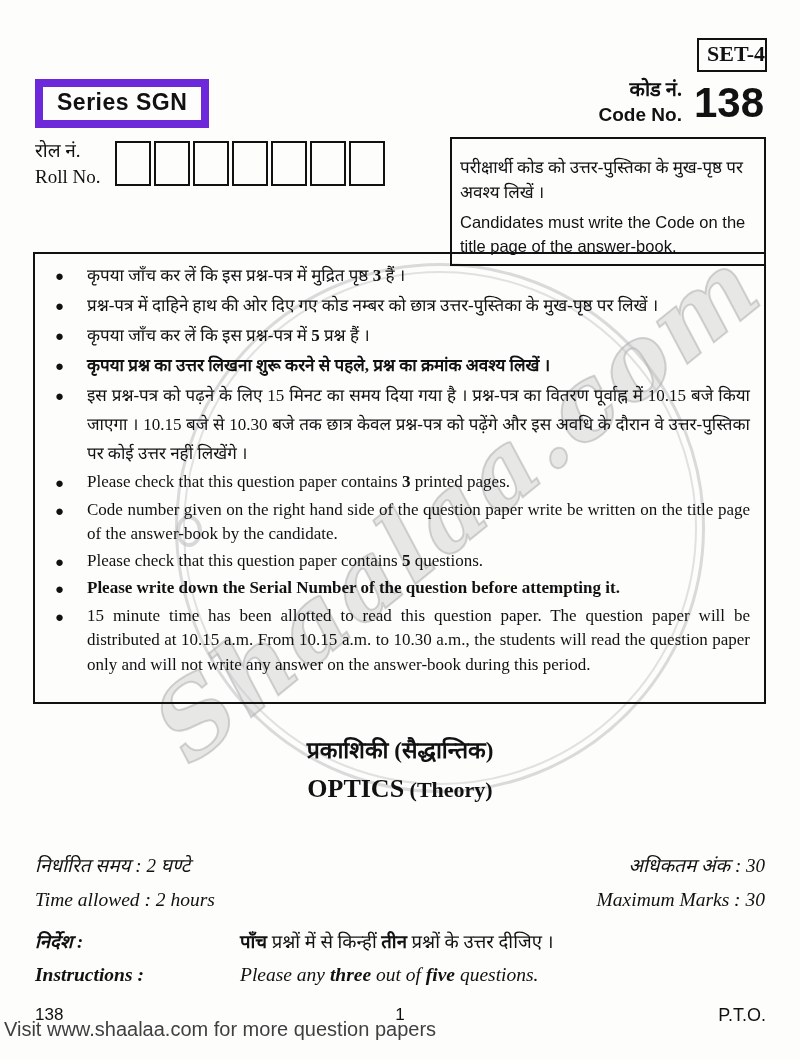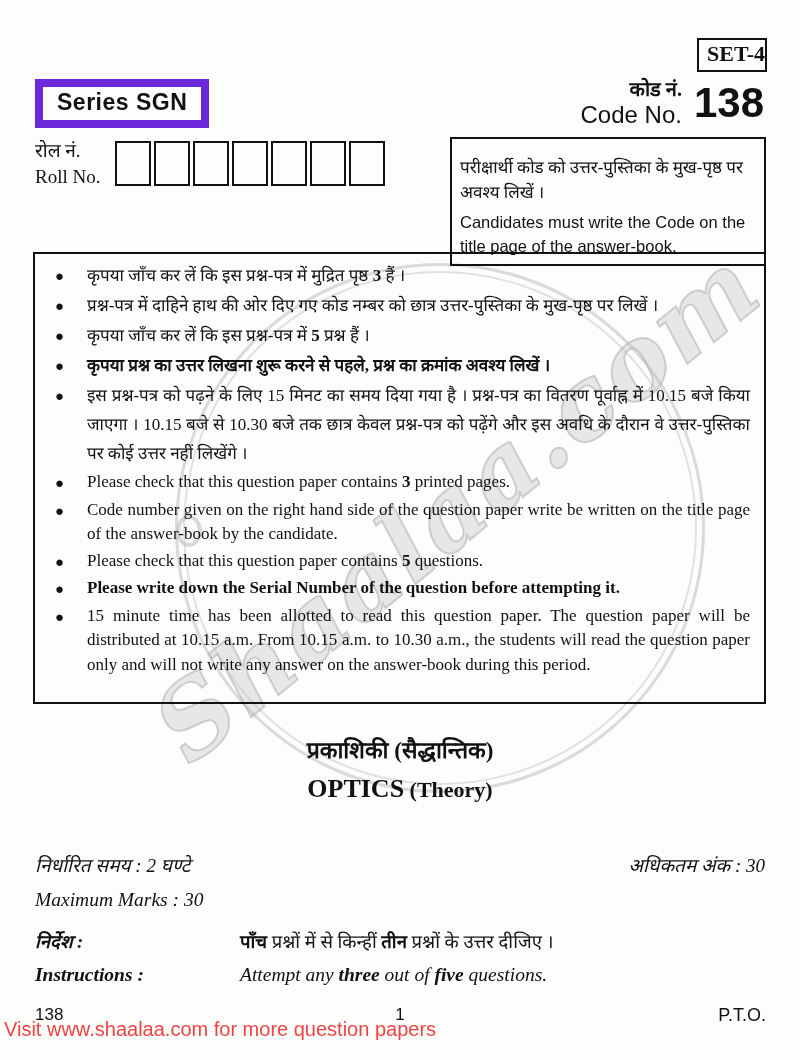--- a/index.html
+++ b/index.html
@@ -48,21 +48,21 @@
   }
   .series-box {
     position: absolute; top: 79px; left: 35px;
     border: 8px solid #6d28d9; padding: 2px 14px 4px 14px;
     font-family: "Liberation Sans", sans-serif; font-weight: bold; font-size: 23px;
     letter-spacing: .5px;
   }
   .code-block { position: absolute; top: 76px; right: 36px; display: flex; align-items: center; }
   .code-labels { display: flex; flex-direction: column; align-items: flex-end; margin-right: 12px; padding-bottom: 2px; }
   .code-label-hi { font-weight: bold; font-size: 20px; line-height: 26px; }
-  .code-label-en { font-family: "Liberation Sans", sans-serif; font-weight: normal; font-size: 24px; line-height: 26px; }
+  .code-label-en { font-family: "Liberation Sans", sans-serif; font-weight: bold; font-size: 19px; line-height: 26px; }
   .code-number { font-family: "Liberation Sans", sans-serif; font-weight: bold; font-size: 42px; line-height: 42px; }
   .roll-block { position: absolute; top: 138px; left: 35px; display: flex; }
   .roll-labels { width: 80px; }
   .roll-label-hi { font-size: 19px; line-height: 26px; }
   .roll-label-en { font-size: 19px; line-height: 26px; }
   .roll-cells { display: flex; gap: 3px; margin-top: 3px; }
   .roll-cell { width: 36px; height: 45px; border: 2px solid #111; background: transparent; }
   .candidate-box {
     position: absolute; top: 137px; left: 450px; width: 316px;
     border: 2px solid #111; padding: 16px 8px 6px 8px;
@@ -95,21 +95,21 @@
   .instr-row { position: absolute; left: 35px; right: 35px; }
   .instr-hi { top: 928px; font-size: 18.5px; }
   .instr-en { top: 964px; font-family: "Liberation Serif", serif; font-size: 19.5px; }
   .instr-label { position: absolute; left: 0; top: 0; font-weight: bold; font-style: italic; }
   .instr-text { display: block; margin-left: 205px; font-style: italic; }
   .instr-hi .instr-text { font-style: normal; }
   
   .footer-code { position: absolute; left: 35px; top: 1005px; font-family: "Liberation Sans", sans-serif; font-size: 17px; }
   .footer-page { position: absolute; left: 0; top: 1005px; width: 100%; text-align: center; font-family: "Liberation Sans", sans-serif; font-size: 17px; }
   .footer-pto { position: absolute; right: 34px; top: 1005px; font-family: "Liberation Sans", sans-serif; font-size: 18px; }
-  .site-note { position: absolute; left: 4px; top: 1018px; font-family: "Liberation Sans", sans-serif; font-size: 20px; color: #ef4444; }
+  .site-note { position: absolute; left: 4px; top: 1018px; font-family: "Liberation Sans", sans-serif; font-size: 20px; color: #404040; }
   b, .b { font-weight: bold; }
 </style>
 </head>
 <body>
 
 <div class="page">
 
   <div class="watermark">
     <div class="wm-ring"></div>
     <div class="wm-small-circle"></div>
@@ -199,30 +199,31 @@
       </div>
 
     <div class="title-hi">प्रकाशिकी (सैद्धान्तिक)</div>
     <div class="title-en"><span>OPTICS</span><span class="sub"> (Theory)</span></div>
 
     <div class="meta-row meta-hi">
       <span>निर्धारित समय : 2 घण्टे</span>
       <span>अधिकतम अंक : 30</span>
     </div>
     <div class="meta-row meta-en">
+      <span>Time allowed : 2 hours</span>
       <span>Maximum Marks : 30</span>
     </div>
 
     <div class="instr-row instr-hi">
       <span class="instr-label">निर्देश :</span>
       <span class="instr-text"><span class="b">पाँच</span><span> प्रश्नों में से किन्हीं </span><span class="b">तीन</span><span> प्रश्नों के उत्तर दीजिए ।</span></span>
     </div>
     <div class="instr-row instr-en">
       <span class="instr-label">Instructions :</span>
-      <span class="instr-text"><span>Attempt any </span><span class="b">three</span><span> out of </span><span class="b">five</span><span> questions.</span></span>
+      <span class="instr-text"><span>Please any </span><span class="b">three</span><span> out of </span><span class="b">five</span><span> questions.</span></span>
     </div>
 
     <div class="footer-code">138</div>
     <div class="footer-page">1</div>
     <div class="footer-pto">P.T.O.</div>
     <div class="site-note">Visit www.shaalaa.com for more question papers</div>
 
   </div>
 </div>
 

